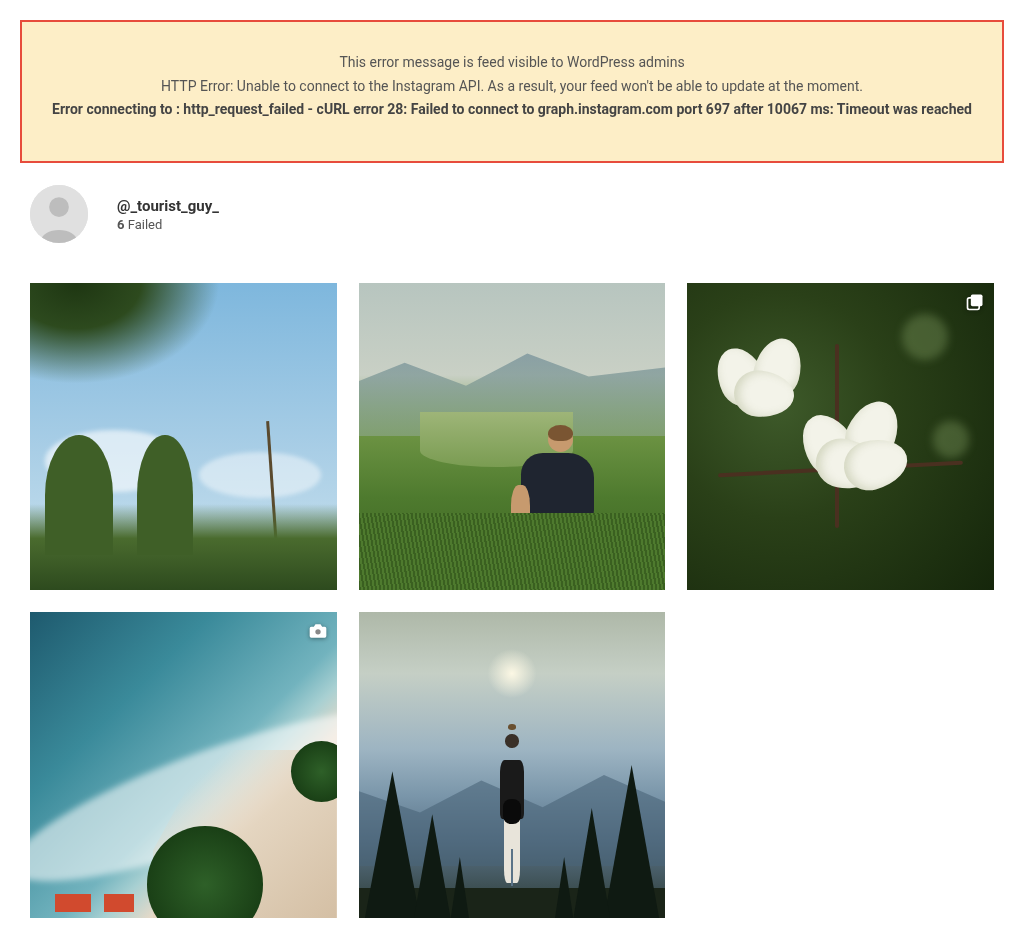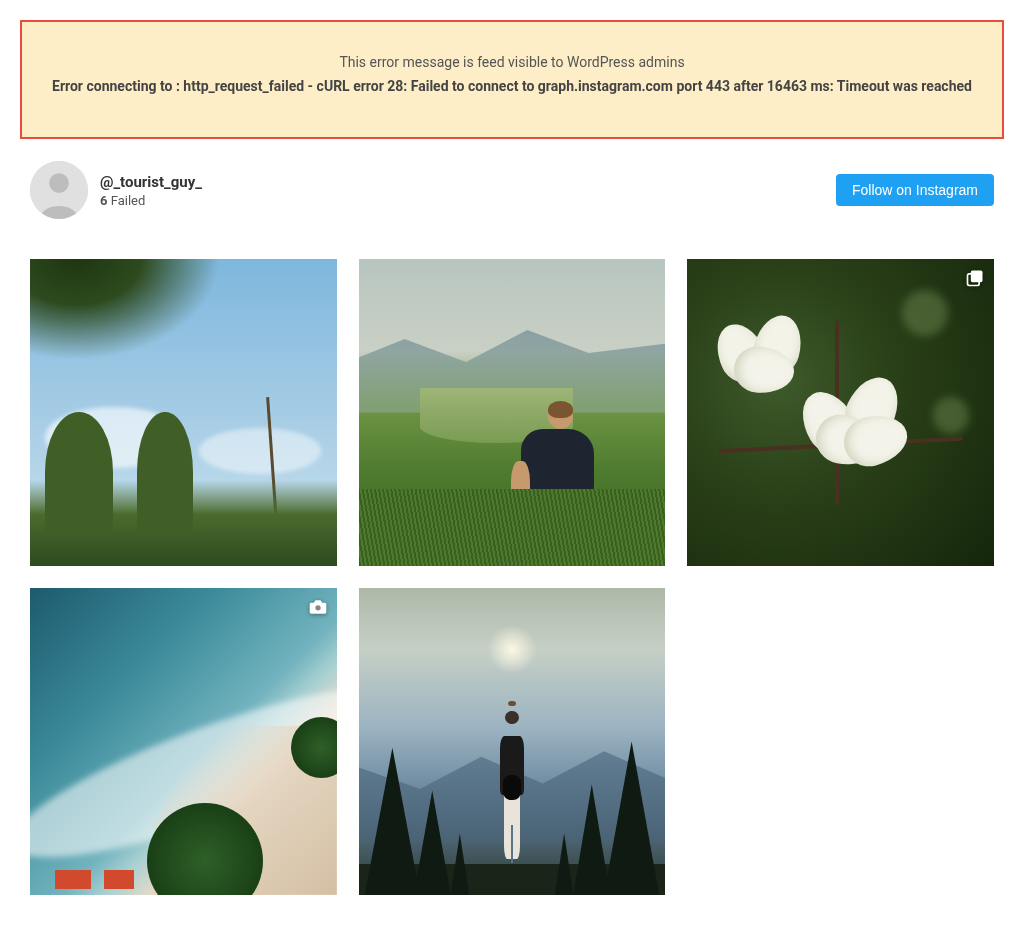--- a/index.html
+++ b/index.html
@@ -32,21 +32,21 @@
     .profile-row {
       display: flex;
       align-items: center;
       justify-content: space-between;
       padding: 0 10px;
       margin-bottom: 40px;
     }
     .profile-left {
       display: flex;
       align-items: center;
-      gap: 12px;
+      gap: 29px;
       justify-content: space-between;
     }
     .avatar {
       width: 58px;
       height: 58px;
       border-radius: 50%;
       background: #e0e0e0;
       display: flex;
       align-items: center;
       justify-content: center;
@@ -206,41 +206,41 @@
     .p5 .ground { position:absolute; bottom:0; left:0; right:0; height:10%; background:#1a2418;}
 
   </style>
 </head>
 <body>
 
 <div class="container">
 
   <div class="error-box">
     <p>This error message is feed visible to WordPress admins</p>
-    <p class="err-bold">Error connecting to : http_request_failed - cURL error 28: Failed to connect to graph.instagram.com port 443 after 16463 ms: Timeout was reached</p>
+    <p>HTTP Error: Unable to connect to the Instagram API. As a result, your feed won't be able to update at the moment.</p>
+    <p class="err-bold">Error connecting to : http_request_failed - cURL error 28: Failed to connect to graph.instagram.com port 697 after 10067 ms: Timeout was reached</p>
   </div>
 
   <div class="profile-row">
     <div class="profile-left">
       <div class="avatar">
         <svg viewBox="0 0 100 100">
           <rect width="100" height="100" fill="#e0e0e0"></rect>
           <circle cx="50" cy="38" r="17" fill="#bdbdbd"></circle>
           <path d="M18 100 C18 70 82 70 82 100 Z" fill="#bdbdbd"></path>
         </svg>
       </div>
       <div class="profile-info">
         <div class="username">@_tourist_guy_</div>
         <div class="posts">
           <span class="count">6</span>
           <span>Failed</span>
         </div>
       </div>
     </div>
-    <button class="follow-btn">Follow on Instagram</button>
   </div>
 
   <div class="grid">
 
     <div class="tile">
       <div class="tile-inner p1">
         <div class="cloud c1"></div>
           <div class="cloud c2"></div>
         <div class="branch"></div>
         <div class="trunk"></div>

